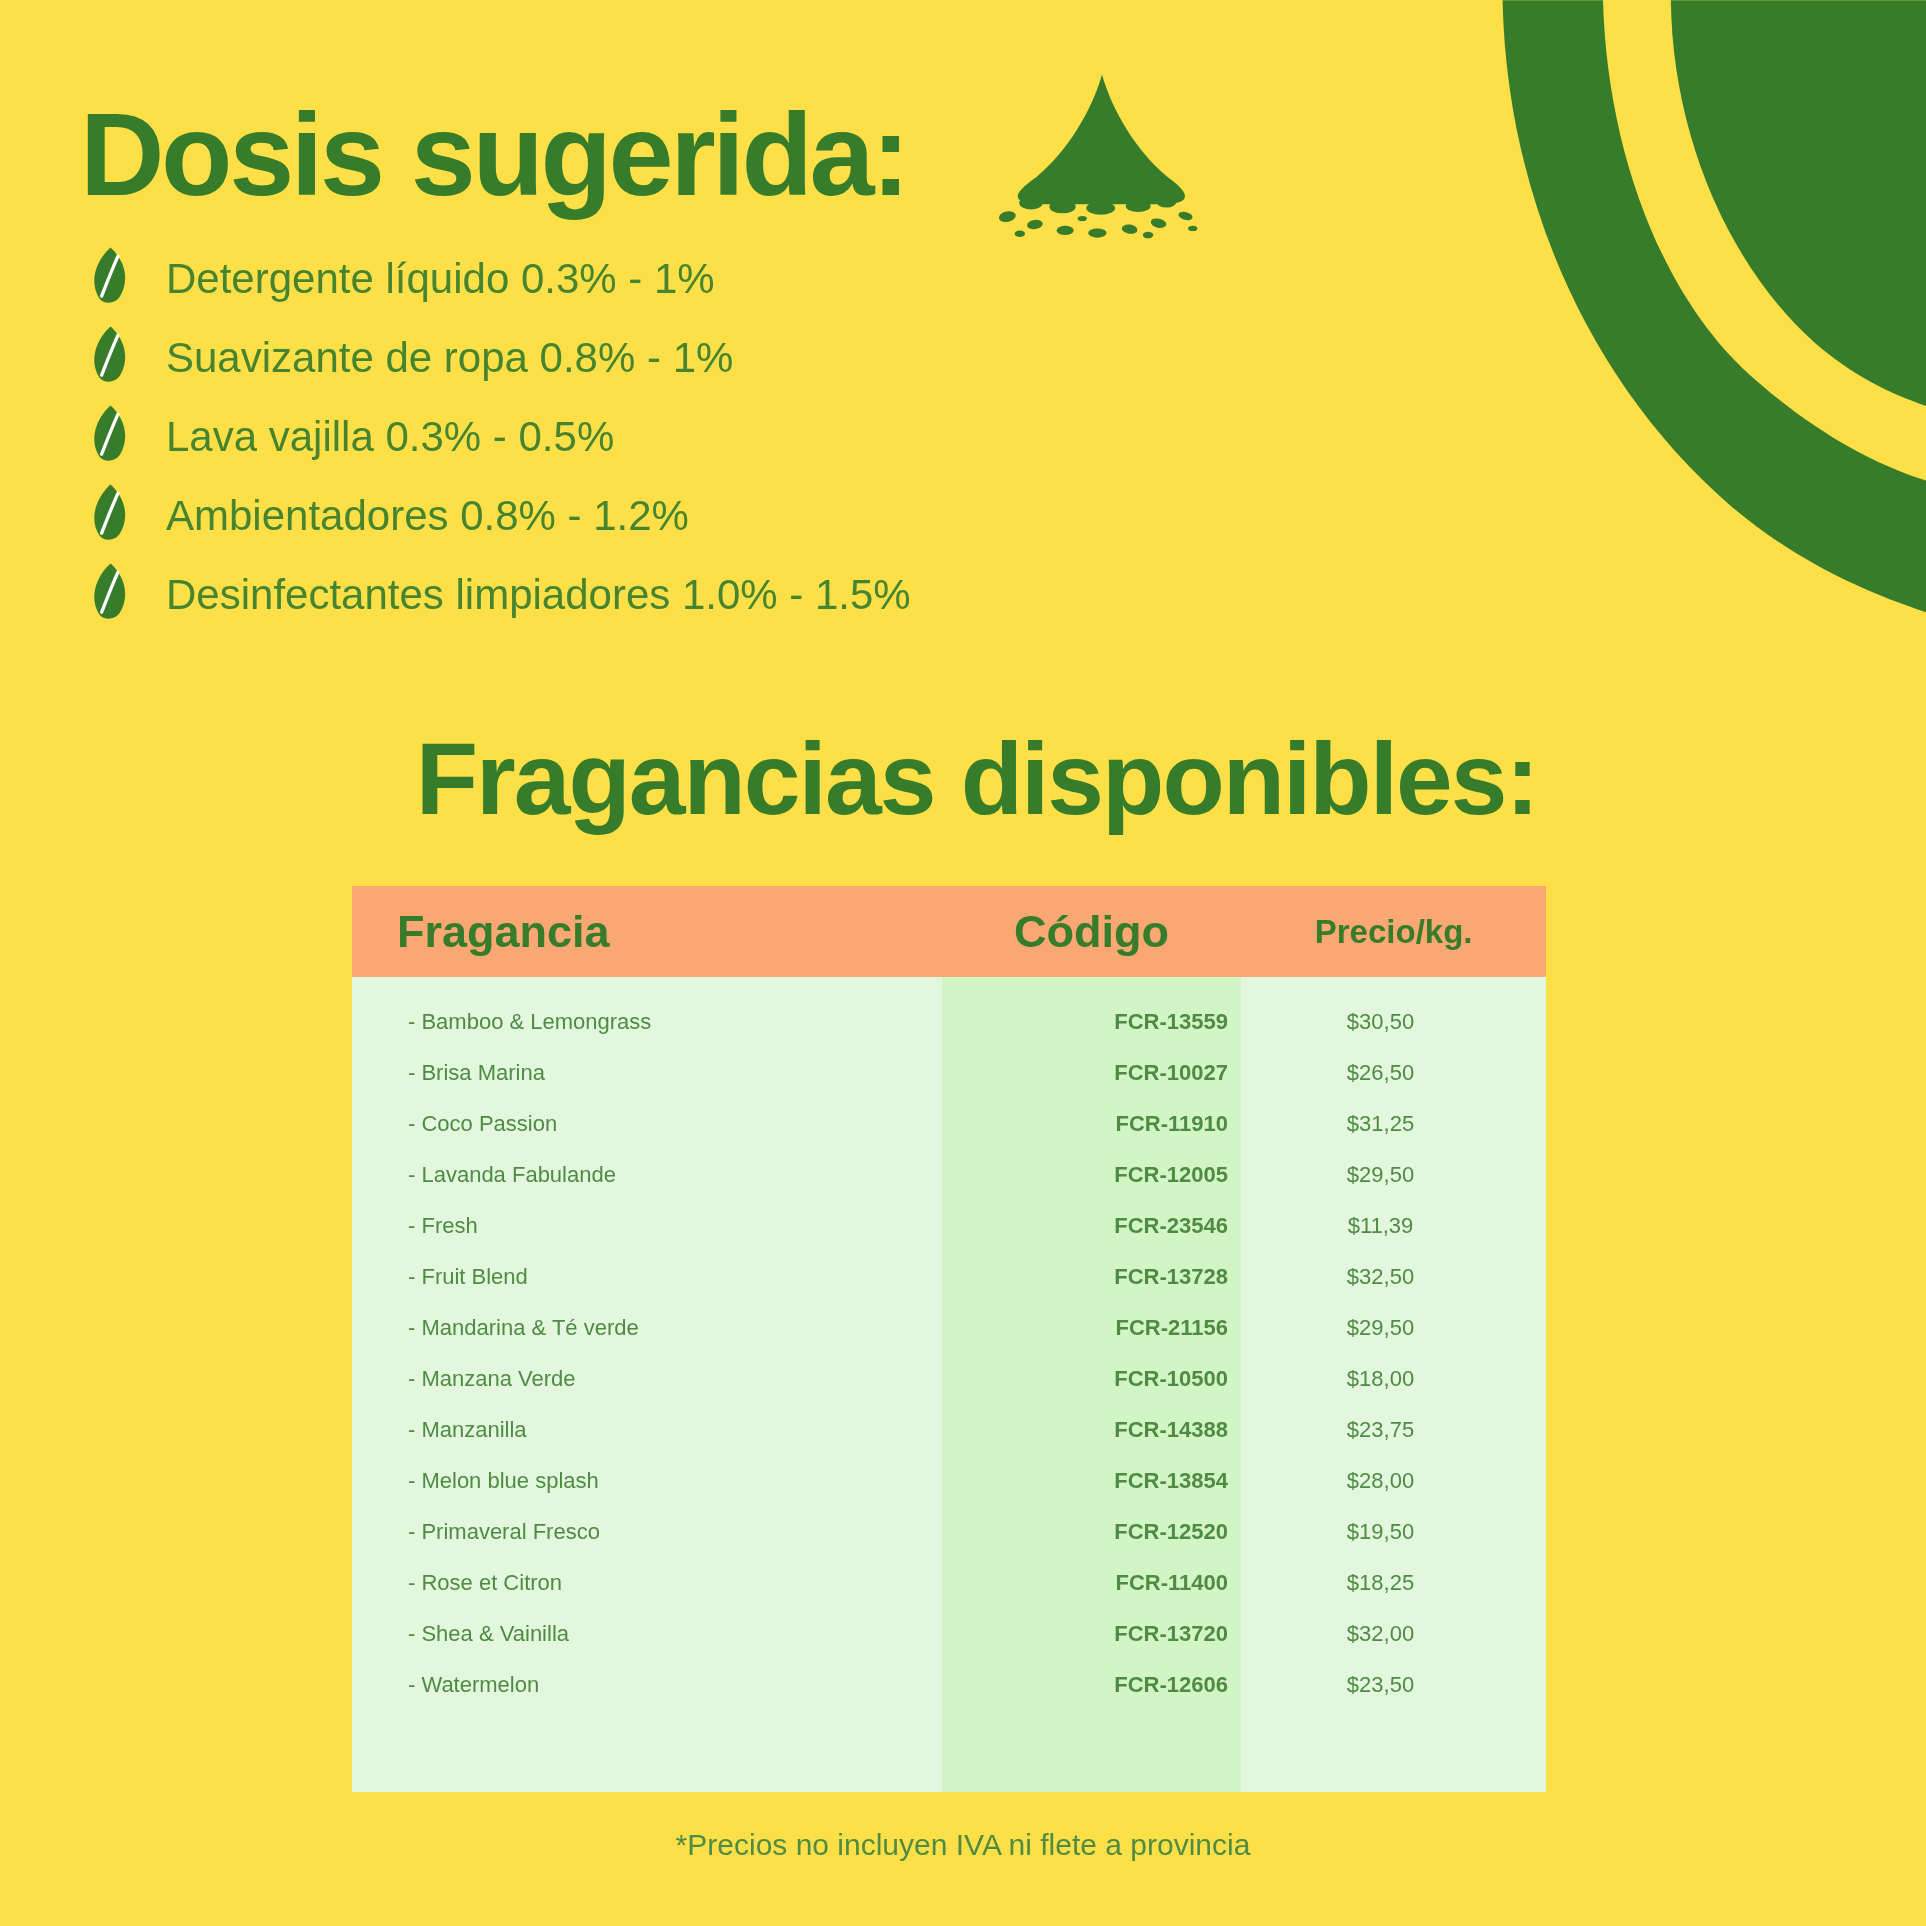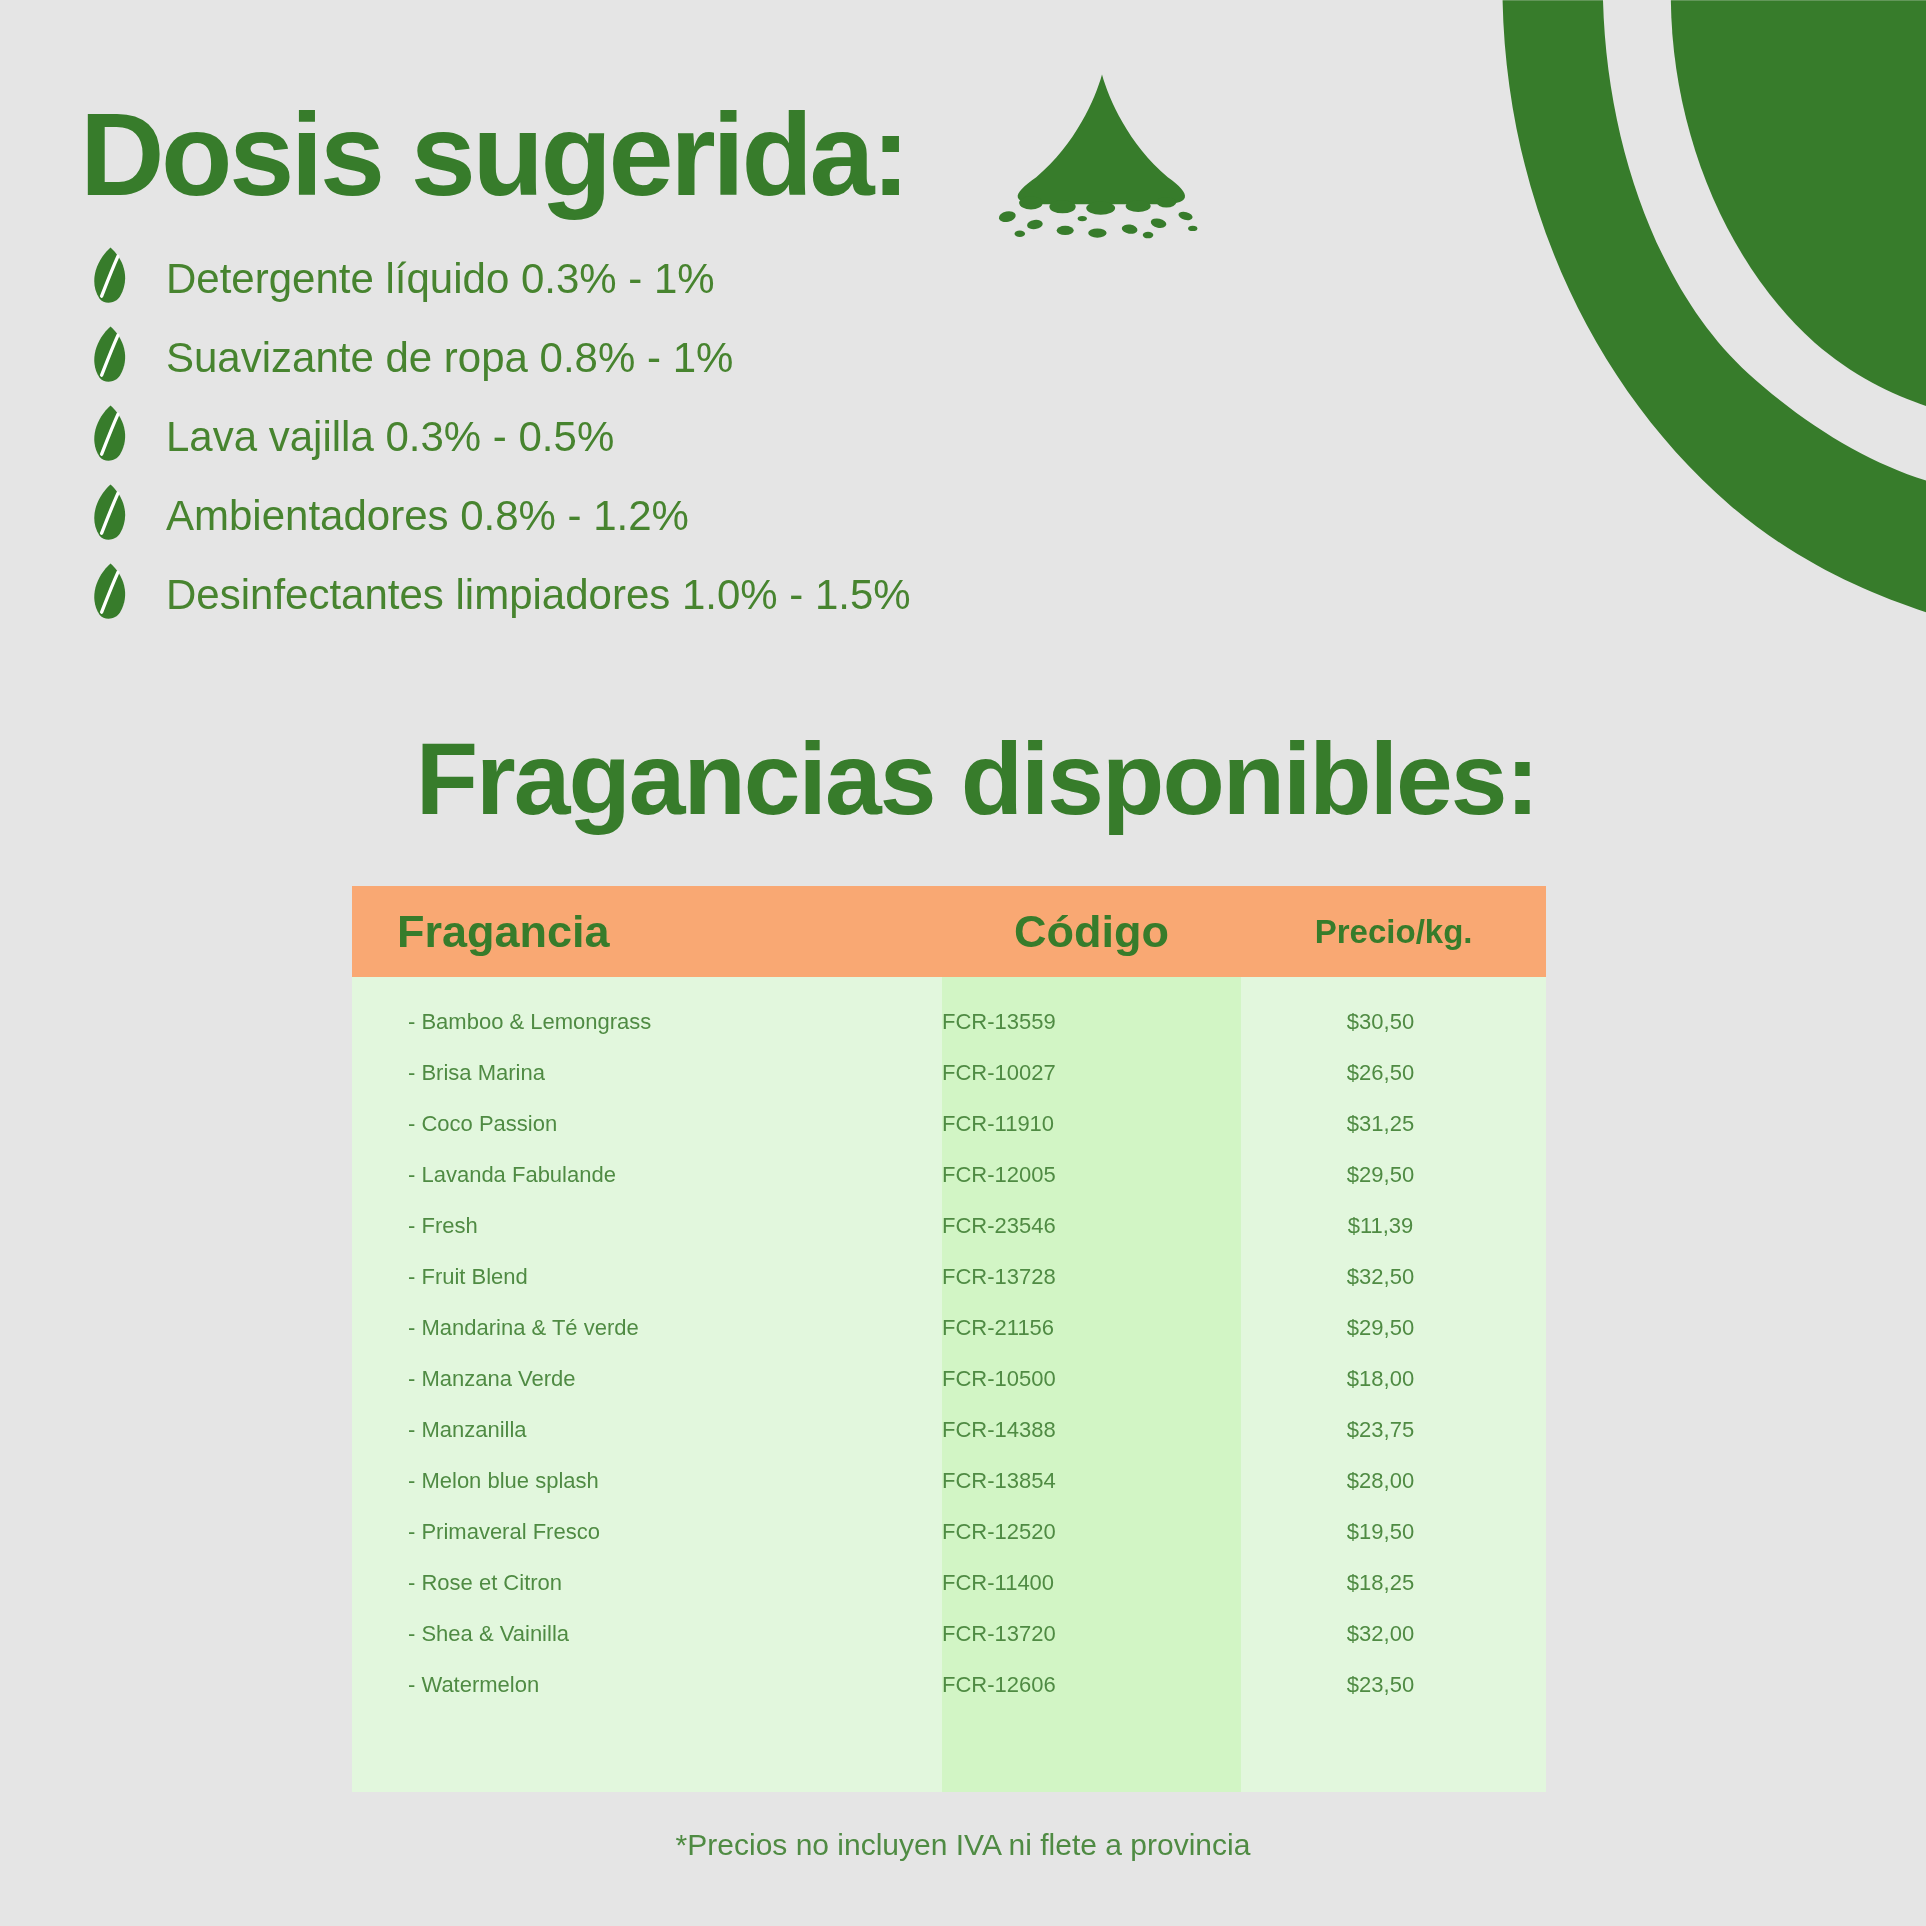--- a/index.html
+++ b/index.html
@@ -5,21 +5,21 @@
   :root{
     --green-dark:#377C2B;
     --green-text:#47842F;
     --green-table:#4F8B43;
     --orange:#F9A873;
     --col-light:#E2F7DD;
     --col-mid:#D2F5C5;
   }
   html,body{margin:0;padding:0;background:#fff;}
   .page{
-    position:relative;width:1926px;height:1926px;background:#e5e5e5;
+    position:relative;width:1926px;height:1926px;background:#fde047;
     overflow:hidden;font-family:"Liberation Sans",sans-serif;
   }
   
   .corner{position:absolute;top:0;right:0;width:475px;height:645px;}
   
   .dose-title{
     position:absolute;left:80px;top:87px;margin:0;
     font-size:117px;font-weight:800;letter-spacing:-3.4px;
     color:var(--green-dark);white-space:nowrap;
   }
@@ -48,21 +48,21 @@
   .th-code{width:300px;text-align:center;font-size:45px;}
   .th-price{width:305px;text-align:center;font-size:33px;}
   .tbody{position:relative;height:815px;}
   .bg-col{position:absolute;top:0;bottom:0;}
   .bg-frag{left:0;width:590px;background:var(--col-light);}
   .bg-code{left:590px;width:300px;background:var(--col-mid);}
   .bg-price{left:889px;width:305px;background:var(--col-light);}
   .rows{position:absolute;left:0;top:19px;width:100%;}
   .row{height:51px;display:flex;align-items:center;font-size:22px;color:var(--green-table);}
   .cell-name{width:590px;box-sizing:border-box;padding-left:56px;white-space:nowrap;}
-  .cell-code{width:286px;text-align:left;}
+  .cell-code{width:286px;text-align:right;font-weight:bold;}
   .cell-price{width:305px;text-align:center;}
   
   .footnote{
     position:absolute;top:1828px;left:0;width:100%;text-align:center;
     font-size:30px;color:var(--green-table);
   }
 </style>
 </head>
 <body>
 

